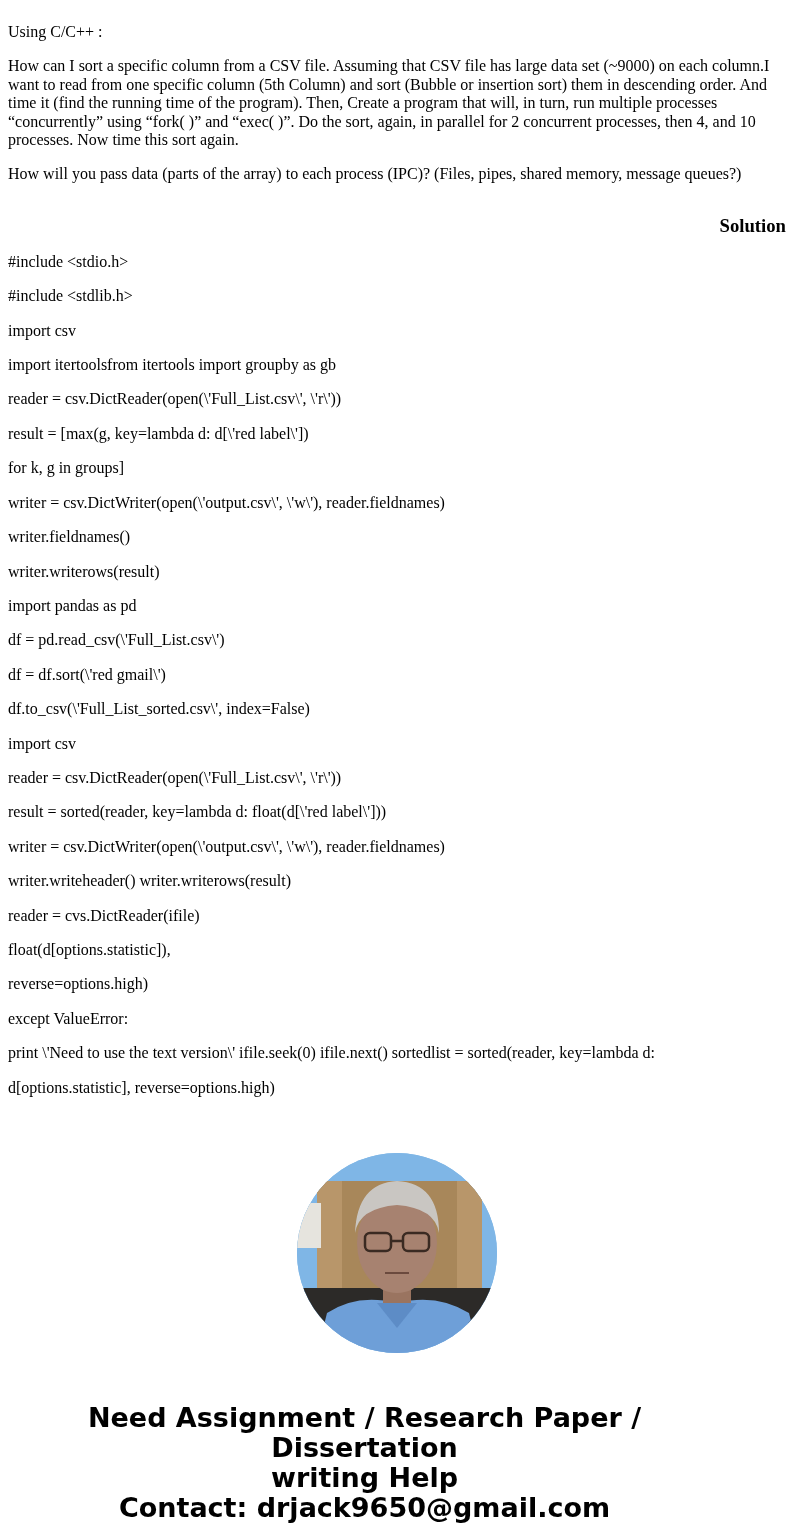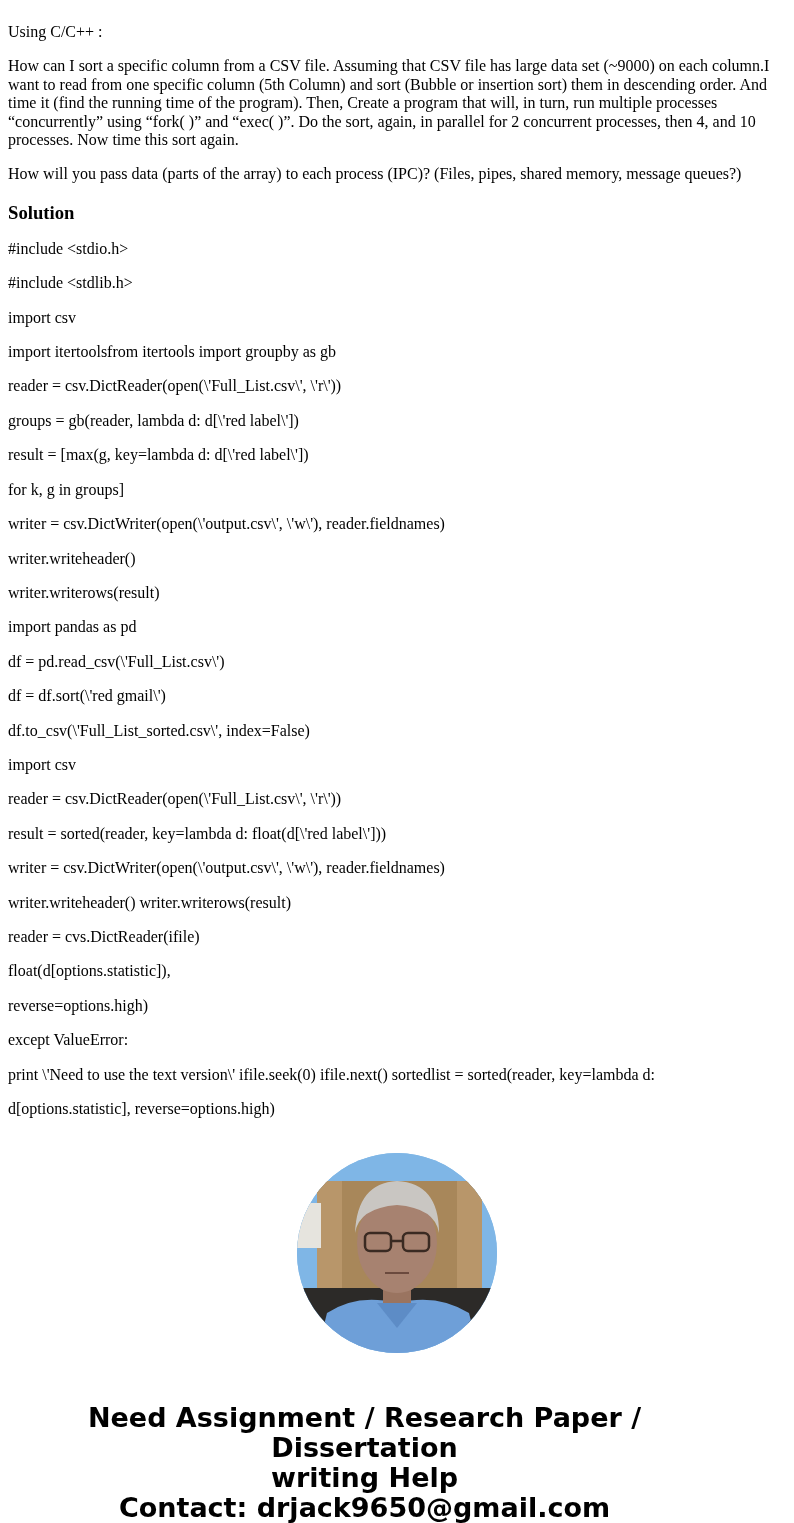--- a/index.html
+++ b/index.html
@@ -13,24 +13,25 @@
       position: relative;
     }
     .content {
       padding: 0 8px;
     }
     p { margin: 0; line-height: 18.4px; }
     .intro { margin-top: 23px; }
     .question { margin-top: 16px; }
     .ipc { margin-top: 16px; }
     h3.sol {
-      margin: 18px 0 0 0;
+      margin: 31px 0 0 0;
       font-size: 18.7px;
       font-weight: bold;
       line-height: 22px;
+      text-align: right;
     }
     .code-wrap {
       height: 939px; 
       overflow: hidden;
       margin-top: 0;
     }
     .code-wrap p {
       margin-top: 16px;
       white-space: nowrap;
     }
@@ -68,25 +69,24 @@
   <p class="ipc">How will you pass data (parts of the array) to each process (IPC)? (Files, pipes, shared memory, message queues?)</p>
 
   <h3 class="sol">Solution</h3>
 
   <div class="code-wrap">
     <p>#include &lt;stdio.h&gt;</p>
     <p>#include &lt;stdlib.h&gt;</p>
     <p>import csv</p>
     <p>import itertoolsfrom itertools import groupby as gb</p>
     <p>reader = csv.DictReader(open(\'Full_List.csv\', \'r\'))</p>
-    <p>groups = gb(reader, lambda d: d[\'red label\'])</p>
     <p>result = [max(g, key=lambda d: d[\'red label\'])</p>
     <p>for k, g in groups]</p>
     <p>writer = csv.DictWriter(open(\'output.csv\', \'w\'), reader.fieldnames)</p>
-    <p>writer.writeheader()</p>
+    <p>writer.fieldnames()</p>
     <p>writer.writerows(result)</p>
     <p>import pandas as pd</p>
     <p>df = pd.read_csv(\'Full_List.csv\')</p>
     <p>df = df.sort(\'red gmail\')</p>
     <p>df.to_csv(\'Full_List_sorted.csv\', index=False)</p>
     <p>import csv</p>
     <p>reader = csv.DictReader(open(\'Full_List.csv\', \'r\'))</p>
     <p>result = sorted(reader, key=lambda d: float(d[\'red label\']))</p>
     <p>writer = csv.DictWriter(open(\'output.csv\', \'w\'), reader.fieldnames)</p>
     <p>writer.writeheader() writer.writerows(result)</p>

